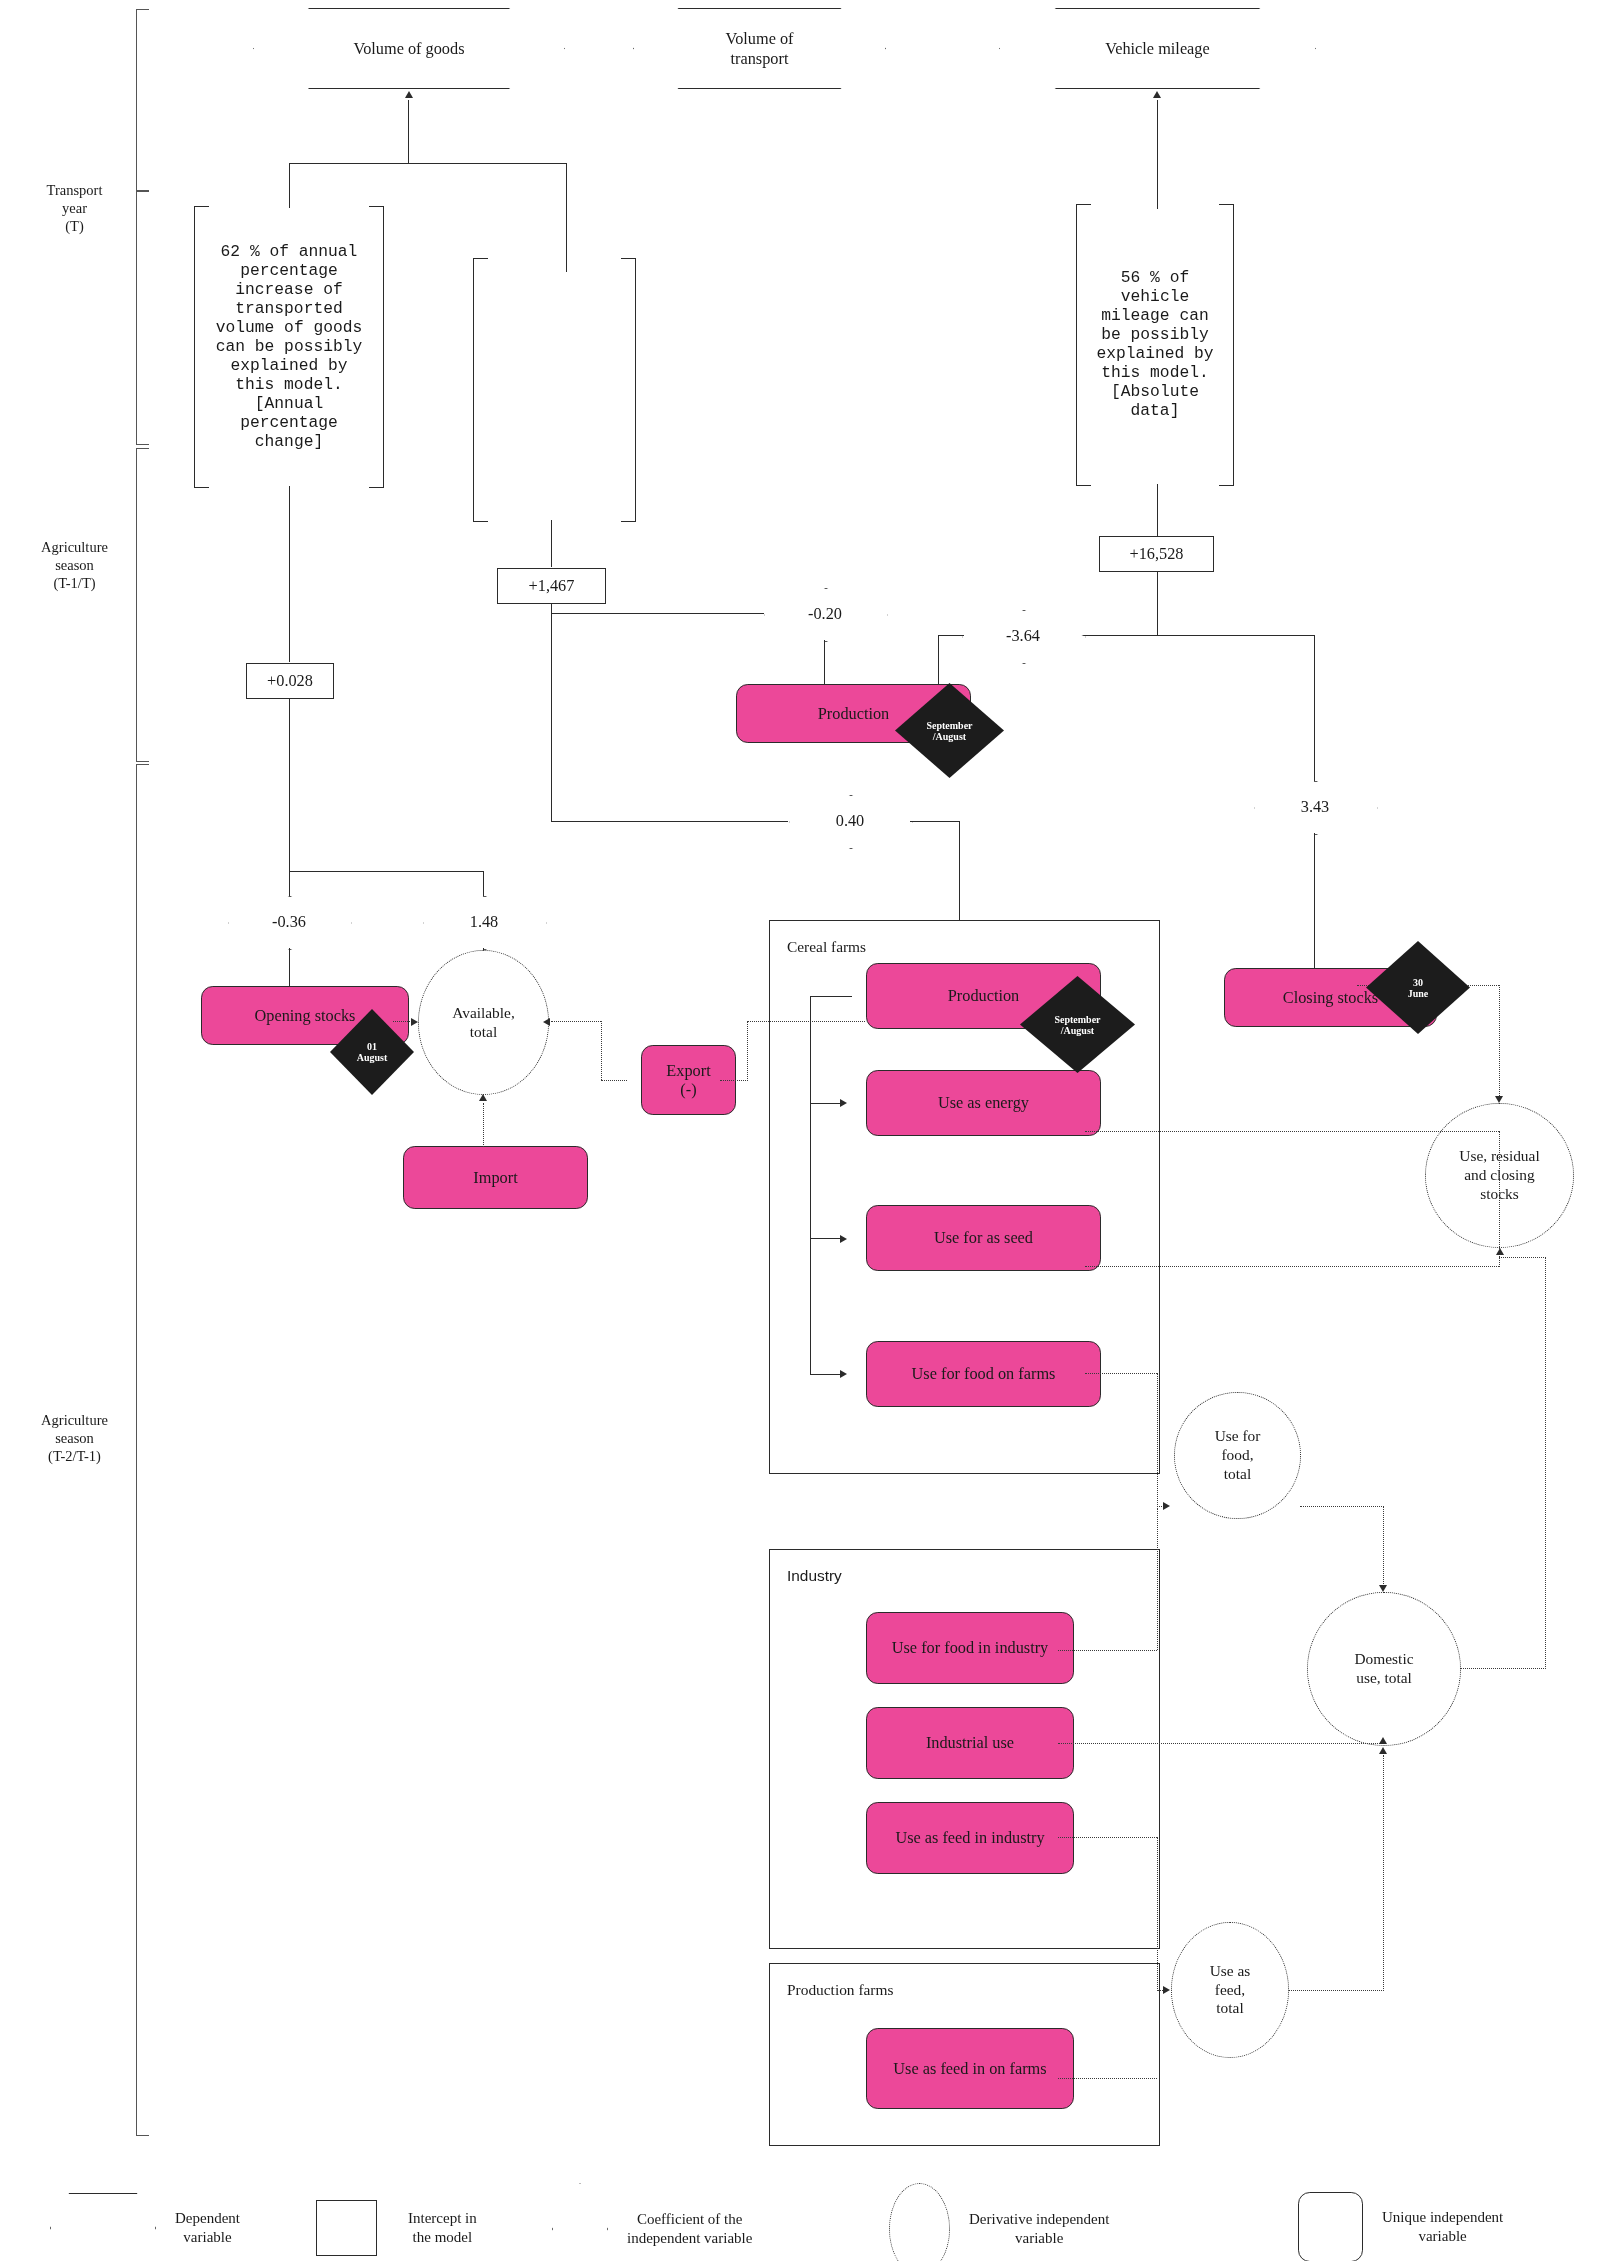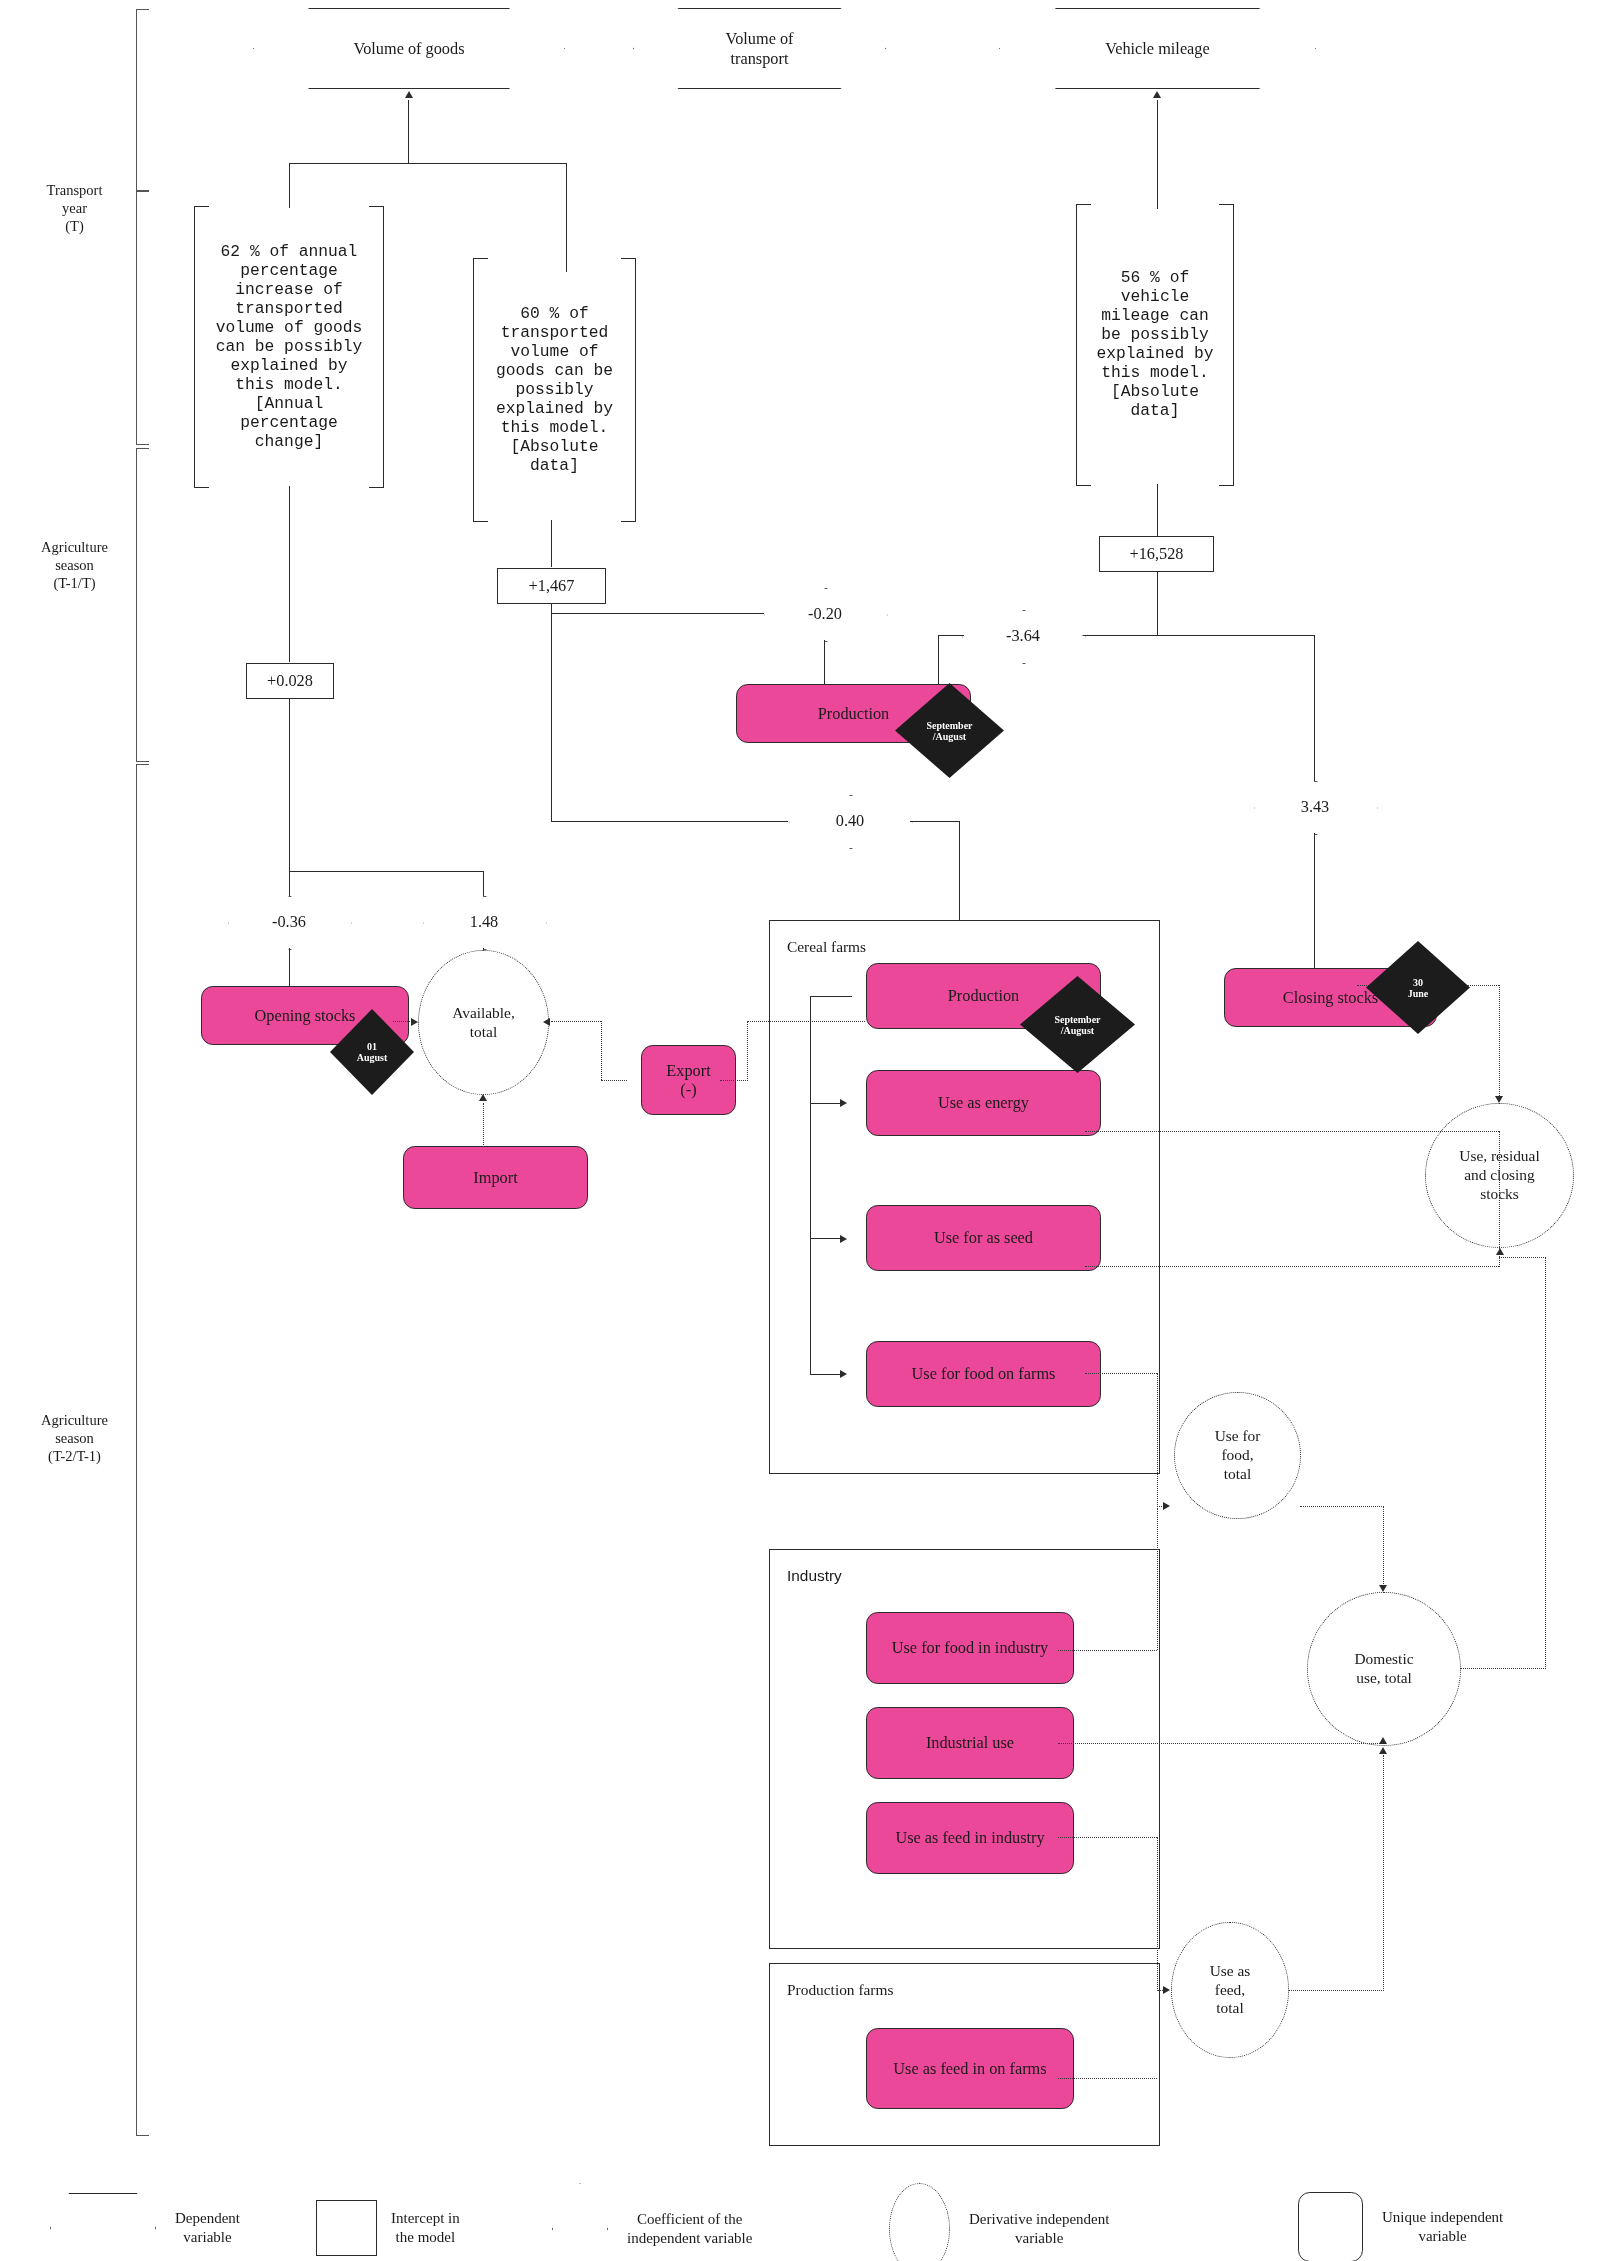--- a/index.html
+++ b/index.html
@@ -127,21 +127,20 @@
 
   <div class="bracketbox" style="left:194px;top:206px;width:190px;height:280px;">
     <div class="bl"></div>
     <div class="br"></div>
     <div class="btxt f36">62 % of annual percentage increase of transported volume of goods can be possibly explained by this model. [Annual percentage change]</div>
   </div>
 
   <div class="bracketbox" style="left:473px;top:258px;width:163px;height:262px;">
     <div class="bl"></div>
     <div class="br"></div>
-    <div class="btxt f36">60 % of transported volume of goods can be possibly explained by this model. [Absolute data]</div>
   </div>
 
   <div class="bracketbox" style="left:1076px;top:204px;width:158px;height:280px;">
     <div class="bl"></div>
     <div class="br"></div>
     <div class="btxt f36">56 % of vehicle mileage can be possibly explained by this model. [Absolute data]</div>
   </div>
 
   <div class="ln lnv" style="left:289px;top:486px;height:176px;"></div>
   <div class="ln lnv" style="left:551px;top:520px;height:47px;"></div>
@@ -387,21 +386,21 @@
 
   <div class="legend">
     <div class="lgitem" style="left:50px;top:27px;">
       <div class="lghex"></div>
       <div class="lgtext" style="margin-left:19px;white-space:pre-line;">Dependent
 variable</div>
     </div>
 
     <div class="lgitem" style="left:316px;top:34px;">
       <div class="lgrect"></div>
-      <div class="lgtext" style="margin-left:14px;white-space:pre-line;">Intercept in
+      <div class="lgtext" style="margin-left:31px;white-space:pre-line;">Intercept in
 the model</div>
     </div>
 
     <div class="lgitem" style="left:552px;top:17px;">
       <div class="lgdia"></div>
       <div class="lgtext" style="margin-left:19px;white-space:pre-line;">Coefficient of the
 independent variable</div>
     </div>
 
     <div class="lgitem" style="left:889px;top:17px;">

